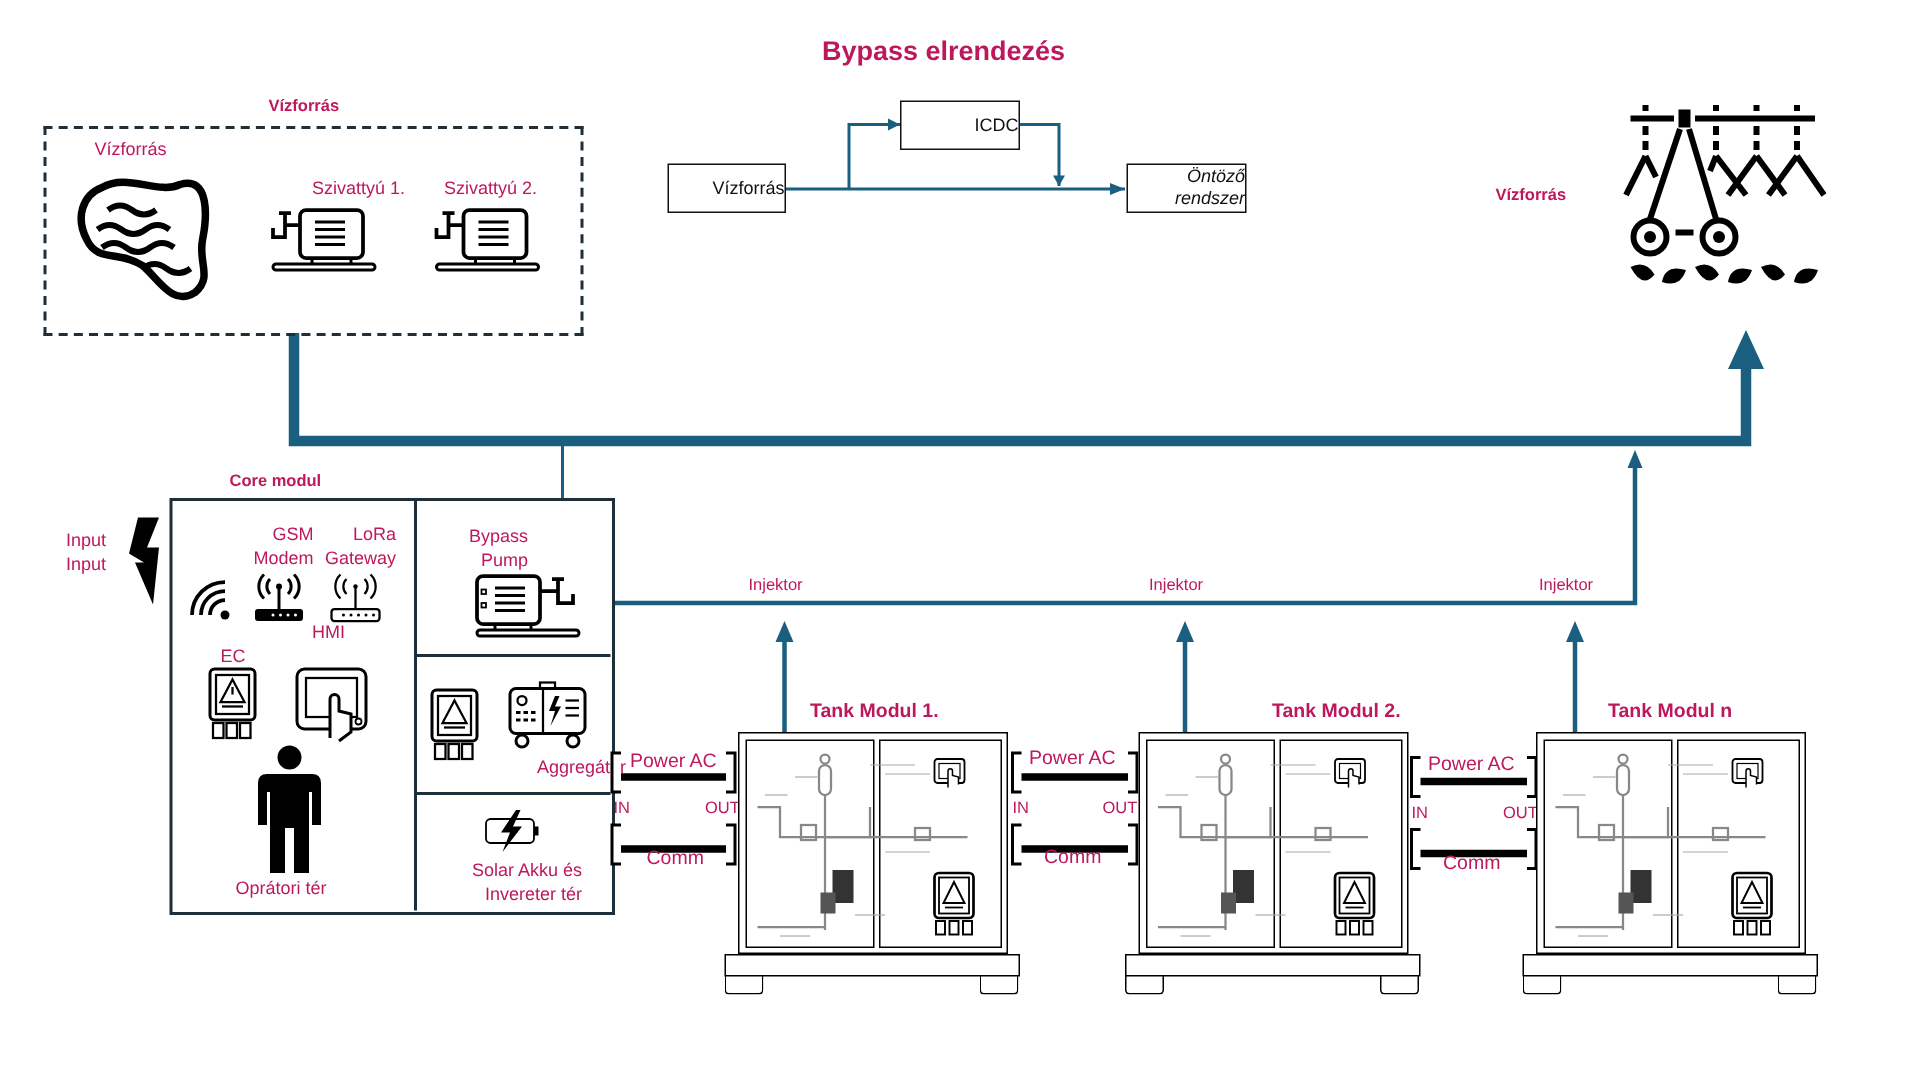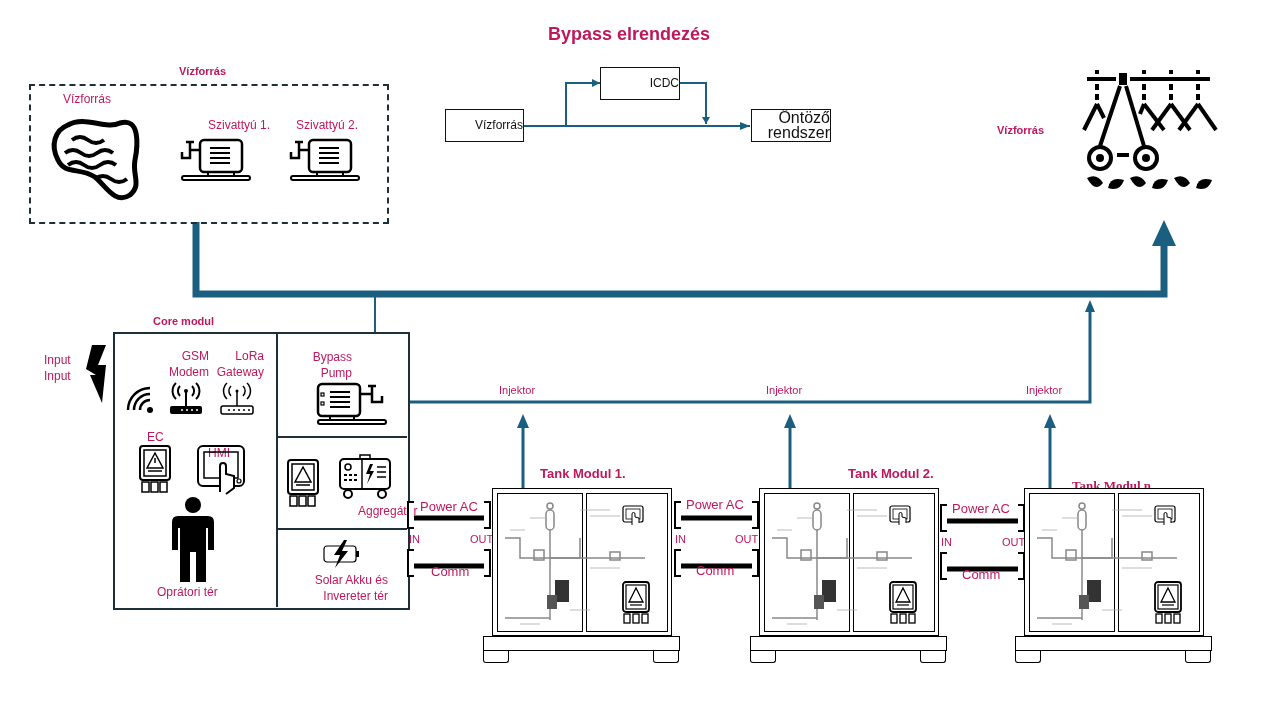--- a/index.html
+++ b/index.html
@@ -78,21 +78,21 @@
 <svg width="420" height="100" style="left:440px;top:60px;">
   <path d="M83,66 L310,66" stroke="#1a5f80" stroke-width="2" fill="none"></path>
   <polygon points="300,62 310,66 300,70" fill="#1a5f80"></polygon>
   <path d="M126,66 L126,23 L160,23" stroke="#1a5f80" stroke-width="2" fill="none"></path>
   <polygon points="152,19 160,23 152,27" fill="#1a5f80"></polygon>
   <path d="M240,23 L266,23 L266,64" stroke="#1a5f80" stroke-width="2" fill="none"></path>
   <polygon points="262,57 266,64 270,57" fill="#1a5f80"></polygon>
 </svg>
 <div class="blk ctr" style="left:445px;top:109px;width:77px;height:31px;line-height:31px;font-size:12px;">Vízforrás</div>
 <div class="blk ctr" style="left:600px;top:67px;width:78px;height:31px;line-height:31px;font-size:12px;">ICDC</div>
-<div class="blk ctr" style="left:751px;top:109px;width:78px;height:31px;font-size:16px;line-height:15px;">
+<div class="blk ctr" style="left:751px;top:109px;width:78px;height:31px;font-size:12px;line-height:15px;font-style:italic;">
   <div>Öntöző</div>
   <div>rendszer</div>
 </div>
 
 <div class="t b" style="left:997px;top:124px;font-size:11px;">Vízforrás</div>
 <svg width="140" height="125" style="left:1082px;top:70px;">
   <rect x="37" y="3" width="8" height="12" fill="#000"></rect>
   <line x1="5" y1="9" x2="34" y2="9" stroke="#000" stroke-width="4"></line>
   <line x1="48" y1="9" x2="128" y2="9" stroke="#000" stroke-width="4"></line>
   <g stroke="#000" stroke-width="4">
@@ -192,21 +192,21 @@
 <svg width="34" height="52" style="left:138px;top:444px;">
   <rect x="2" y="2" width="30" height="34" rx="3" fill="none" stroke="#000" stroke-width="2"></rect>
   <rect x="6" y="6" width="22" height="26" fill="none" stroke="#000" stroke-width="1.5"></rect>
   <polygon points="17,9 25,24 9,24" fill="none" stroke="#000" stroke-width="1.5"></polygon>
   <line x1="17" y1="14" x2="17" y2="19" stroke="#000" stroke-width="1.5"></line>
   <line x1="10" y1="27" x2="24" y2="27" stroke="#000" stroke-width="1.5"></line>
   <rect x="4" y="38" width="7" height="10" fill="none" stroke="#000" stroke-width="1.5"></rect>
   <rect x="13" y="38" width="7" height="10" fill="none" stroke="#000" stroke-width="1.5"></rect>
   <rect x="22" y="38" width="7" height="10" fill="none" stroke="#000" stroke-width="1.5"></rect>
 </svg>
-<div class="t" style="left:208px;top:446px;">HMI</div>
+<div class="t" style="left:208px;top:414px;">HMI</div>
 <svg width="52" height="52" style="left:196px;top:444px;">
   <rect x="2" y="2" width="46" height="40" rx="5" fill="none" stroke="#000" stroke-width="2"></rect>
   <rect x="8" y="8" width="34" height="26" fill="none" stroke="#000" stroke-width="1.5"></rect>
   <circle cx="43" cy="37" r="2" fill="none" stroke="#000" stroke-width="1.2"></circle>
   <path d="M24,48 L24,22 a3,3 0 0 1 6,0 L30,30 L38,32 L38,44 L30,50" fill="#fff" stroke="#000" stroke-width="2"></path>
 </svg>
 <svg width="46" height="88" style="left:170px;top:496px;">
   <circle cx="23" cy="9" r="8" fill="#000"></circle>
   <path d="M8,20 L38,20 Q44,20 44,26 L44,54 L38,54 L38,32 L36,32 L36,86 L26,86 L26,56 L20,56 L20,86 L10,86 L10,32 L8,32 L8,54 L2,54 L2,26 Q2,20 8,20 Z" fill="#000"></path>
 </svg>
@@ -330,21 +330,21 @@
     <div>
       <div class="t b" style="left:848px;top:466px;font-size:13px;">Tank Modul 2.</div>
       <div class="abs" style="left:759px;top:488px;width:178px;height:146px;border:1.5px solid #000;background:#fff;"></div>
       <div class="abs" style="left:764px;top:493px;width:84px;height:137px;border:1.5px solid #000;"></div>
       <div class="abs" style="left:853px;top:493px;width:80px;height:137px;border:1.5px solid #000;"></div>
       <div class="abs" style="left:750px;top:636px;width:195px;height:13px;border:1.5px solid #000;"></div>
       <div class="abs" style="left:750px;top:650px;width:24px;height:12px;border:1.5px solid #000;border-top:none;border-radius:0 0 3px 3px;"></div>
       <div class="abs" style="left:920px;top:650px;width:24px;height:12px;border:1.5px solid #000;border-top:none;border-radius:0 0 3px 3px;"></div>
     </div>
     <div>
-      <div class="t b" style="left:1072px;top:478px;font-size:13px;font-family:Liberation Serif, serif;">Tank Modul n</div>
+      <div class="t b" style="left:1072px;top:466px;font-size:13px;">Tank Modul n</div>
       <div class="abs" style="left:1024px;top:488px;width:178px;height:146px;border:1.5px solid #000;background:#fff;"></div>
       <div class="abs" style="left:1029px;top:493px;width:84px;height:137px;border:1.5px solid #000;"></div>
       <div class="abs" style="left:1118px;top:493px;width:80px;height:137px;border:1.5px solid #000;"></div>
       <div class="abs" style="left:1015px;top:636px;width:195px;height:13px;border:1.5px solid #000;"></div>
       <div class="abs" style="left:1015px;top:650px;width:24px;height:12px;border:1.5px solid #000;border-top:none;border-radius:0 0 3px 3px;"></div>
       <div class="abs" style="left:1185px;top:650px;width:24px;height:12px;border:1.5px solid #000;border-top:none;border-radius:0 0 3px 3px;"></div>
     </div>
   </div>
 
 <svg width="150" height="130" style="left: 500px; top: 500px;">

